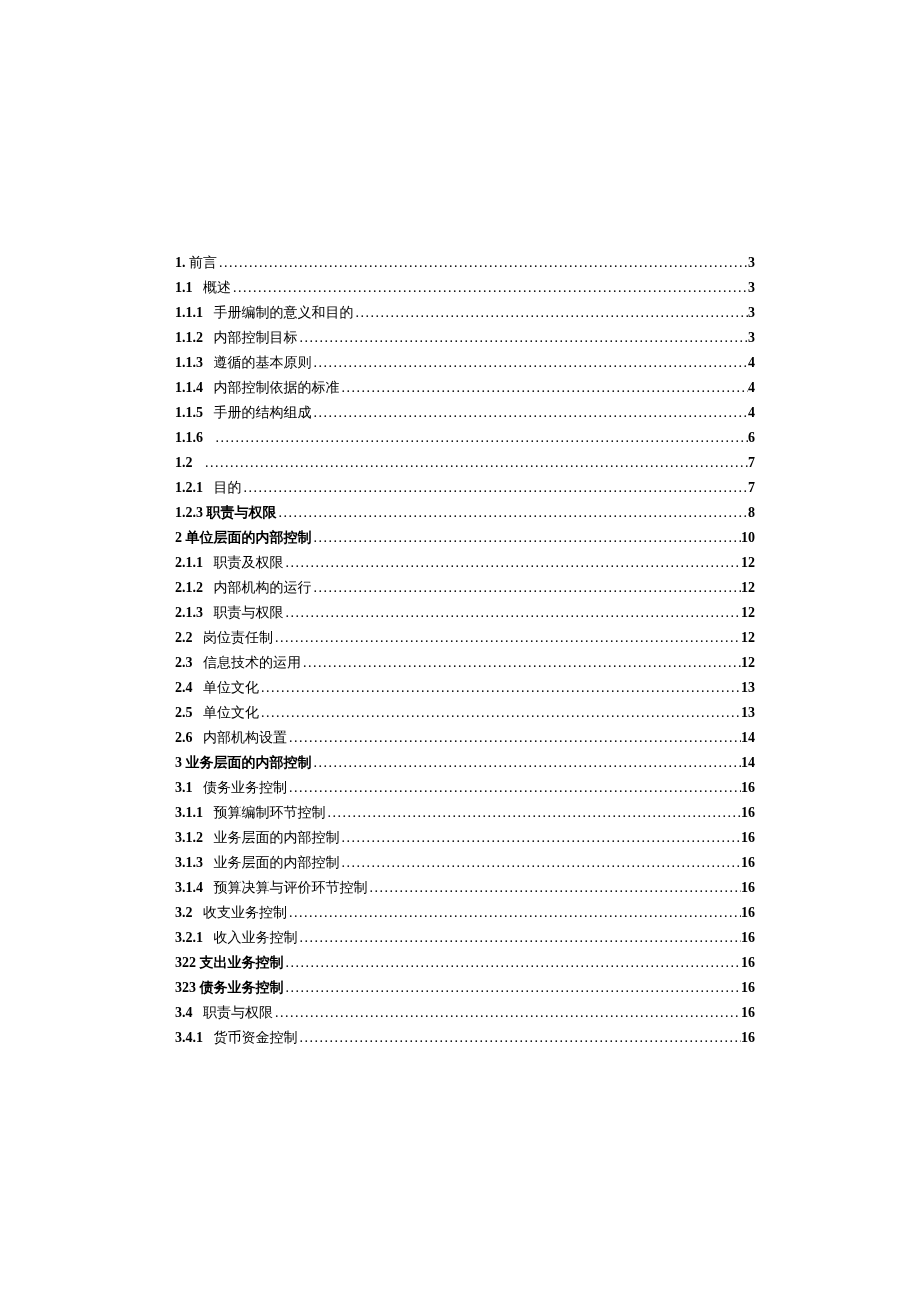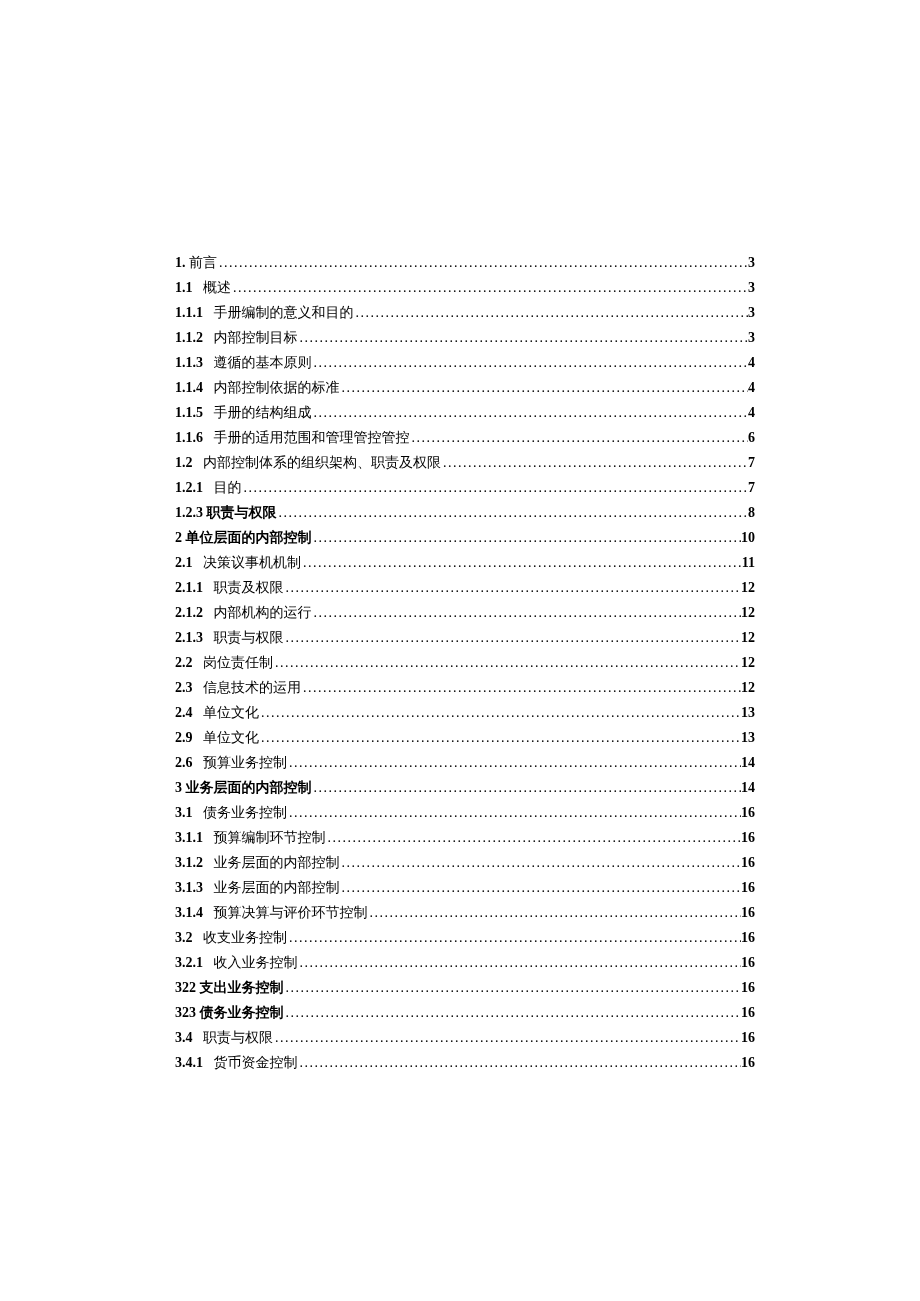--- a/index.html
+++ b/index.html
@@ -104,28 +104,26 @@
       <div class="toc-entry">
         <span class="toc-num">1.1.5</span>
         <span class="toc-gap" style="white-space: pre;">   </span>
         <span class="toc-title">手册的结构组成</span>
         <span class="toc-dots"></span>
         <span class="toc-page">4</span>
       </div>
       <div class="toc-entry">
         <span class="toc-num">1.1.6</span>
         <span class="toc-gap" style="white-space: pre;">   </span>
-        <span class="toc-title">手册的适用范围和管理管控管控</span>
         <span class="toc-dots"></span>
         <span class="toc-page">6</span>
       </div>
       <div class="toc-entry">
         <span class="toc-num">1.2</span>
         <span class="toc-gap" style="white-space: pre;">   </span>
-        <span class="toc-title">内部控制体系的组织架构、职责及权限</span>
         <span class="toc-dots"></span>
         <span class="toc-page">7</span>
       </div>
       <div class="toc-entry">
         <span class="toc-num">1.2.1</span>
         <span class="toc-gap" style="white-space: pre;">   </span>
         <span class="toc-title">目的</span>
         <span class="toc-dots"></span>
         <span class="toc-page">7</span>
       </div>
@@ -137,27 +135,20 @@
         <span class="toc-page">8</span>
       </div>
       <div class="toc-entry">
         <span class="toc-num">2</span>
         <span class="toc-gap" style="white-space: pre;"> </span>
         <span class="toc-title bold">单位层面的内部控制</span>
         <span class="toc-dots"></span>
         <span class="toc-page">10</span>
       </div>
       <div class="toc-entry">
-        <span class="toc-num">2.1</span>
-        <span class="toc-gap" style="white-space: pre;">   </span>
-        <span class="toc-title">决策议事机机制</span>
-        <span class="toc-dots"></span>
-        <span class="toc-page">11</span>
-      </div>
-      <div class="toc-entry">
         <span class="toc-num">2.1.1</span>
         <span class="toc-gap" style="white-space: pre;">   </span>
         <span class="toc-title">职责及权限</span>
         <span class="toc-dots"></span>
         <span class="toc-page">12</span>
       </div>
       <div class="toc-entry">
         <span class="toc-num">2.1.2</span>
         <span class="toc-gap" style="white-space: pre;">   </span>
         <span class="toc-title">内部机构的运行</span>
@@ -186,30 +177,30 @@
         <span class="toc-page">12</span>
       </div>
       <div class="toc-entry">
         <span class="toc-num">2.4</span>
         <span class="toc-gap" style="white-space: pre;">   </span>
         <span class="toc-title">单位文化</span>
         <span class="toc-dots"></span>
         <span class="toc-page">13</span>
       </div>
       <div class="toc-entry">
-        <span class="toc-num">2.9</span>
+        <span class="toc-num">2.5</span>
         <span class="toc-gap" style="white-space: pre;">   </span>
         <span class="toc-title">单位文化</span>
         <span class="toc-dots"></span>
         <span class="toc-page">13</span>
       </div>
       <div class="toc-entry">
         <span class="toc-num">2.6</span>
         <span class="toc-gap" style="white-space: pre;">   </span>
-        <span class="toc-title">预算业务控制</span>
+        <span class="toc-title">内部机构设置</span>
         <span class="toc-dots"></span>
         <span class="toc-page">14</span>
       </div>
       <div class="toc-entry">
         <span class="toc-num">3</span>
         <span class="toc-gap" style="white-space: pre;"> </span>
         <span class="toc-title bold">业务层面的内部控制</span>
         <span class="toc-dots"></span>
         <span class="toc-page">14</span>
       </div>

